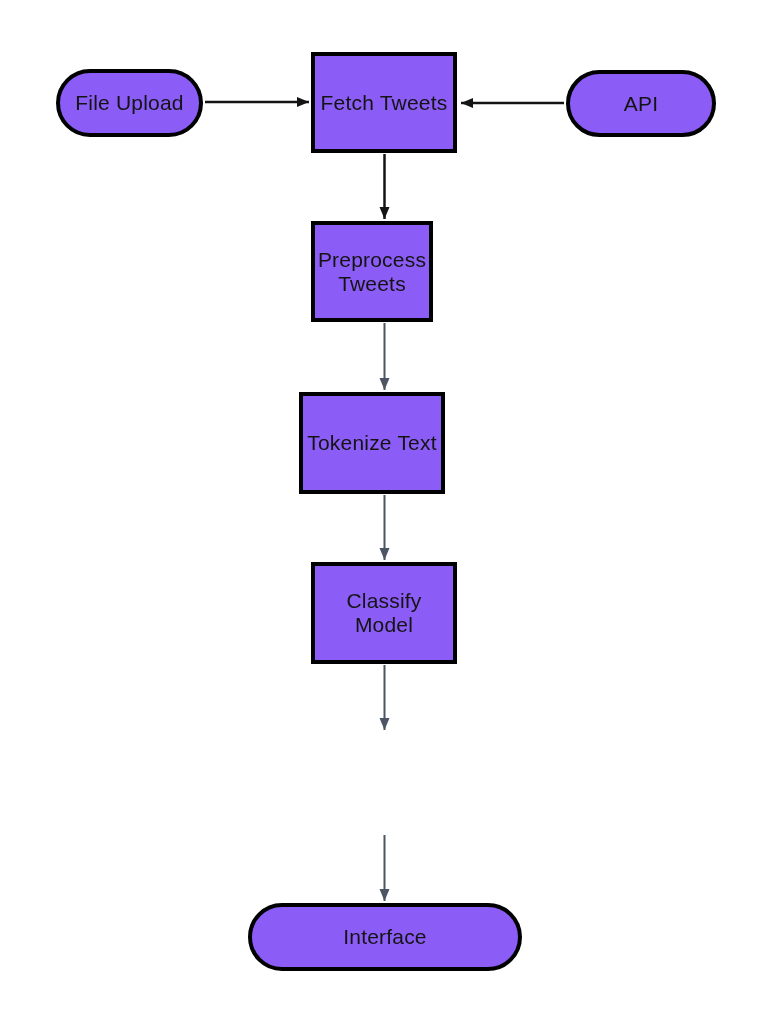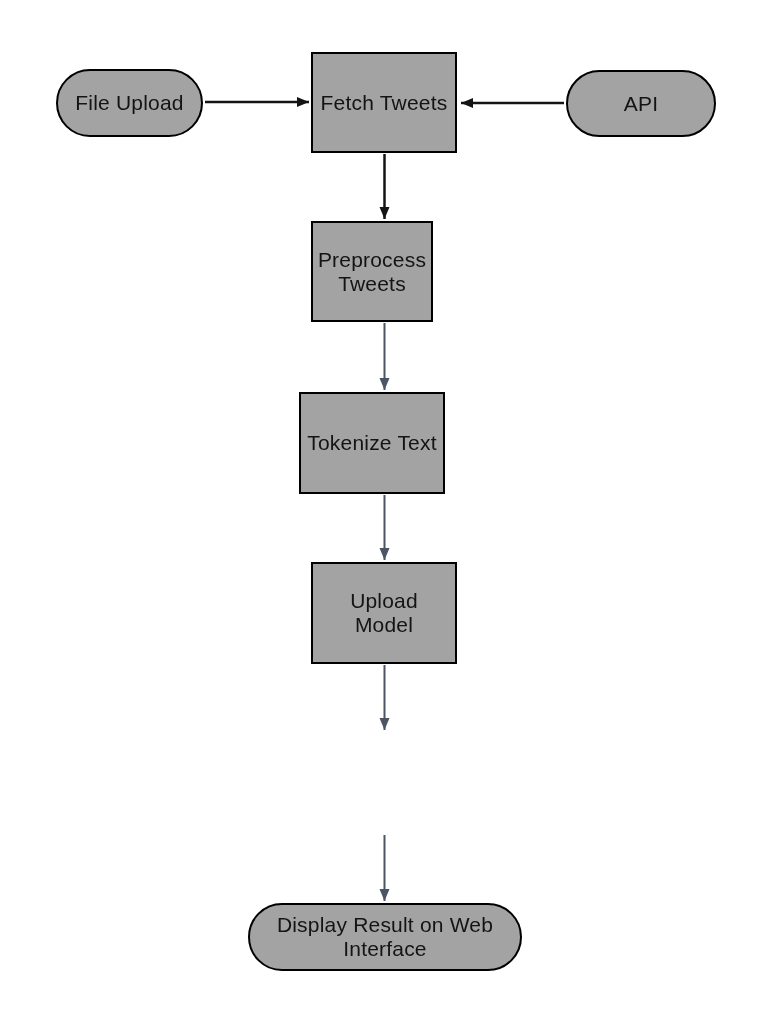--- a/index.html
+++ b/index.html
@@ -19,22 +19,22 @@
     position: absolute;
     left: 0;
     top: 0;
     width: 768px;
     height: 1024px;
     pointer-events: none;
   }
   .node {
     position: absolute;
     box-sizing: border-box;
-    background: #a3a3a3;
-    border: 2px solid #000000;
+    background: #8b5cf6;
+    border: 4px solid #000000;
     display: flex;
     flex-direction: column;
     align-items: center;
     justify-content: center;
     text-align: center;
     font-size: 21px;
     line-height: 24px;
     color: #141414;
     letter-spacing: 0.2px;
   }
@@ -100,23 +100,22 @@
   <div class="node" id="node-preprocess">
     <span>Preprocess</span>
     <span>Tweets</span>
   </div>
 
   <div class="node" id="node-tokenize">
     <span>Tokenize Text</span>
   </div>
 
   <div class="node" id="node-roberta">
-    <span>Upload</span>
+    <span>Classify</span>
     <span>Model</span>
   </div>
 
 
   <div class="node terminator" id="node-display-result">
-    <span>Display Result on Web</span>
     <span>Interface</span>
   </div>
 
 </div>
 
 </body></html>

